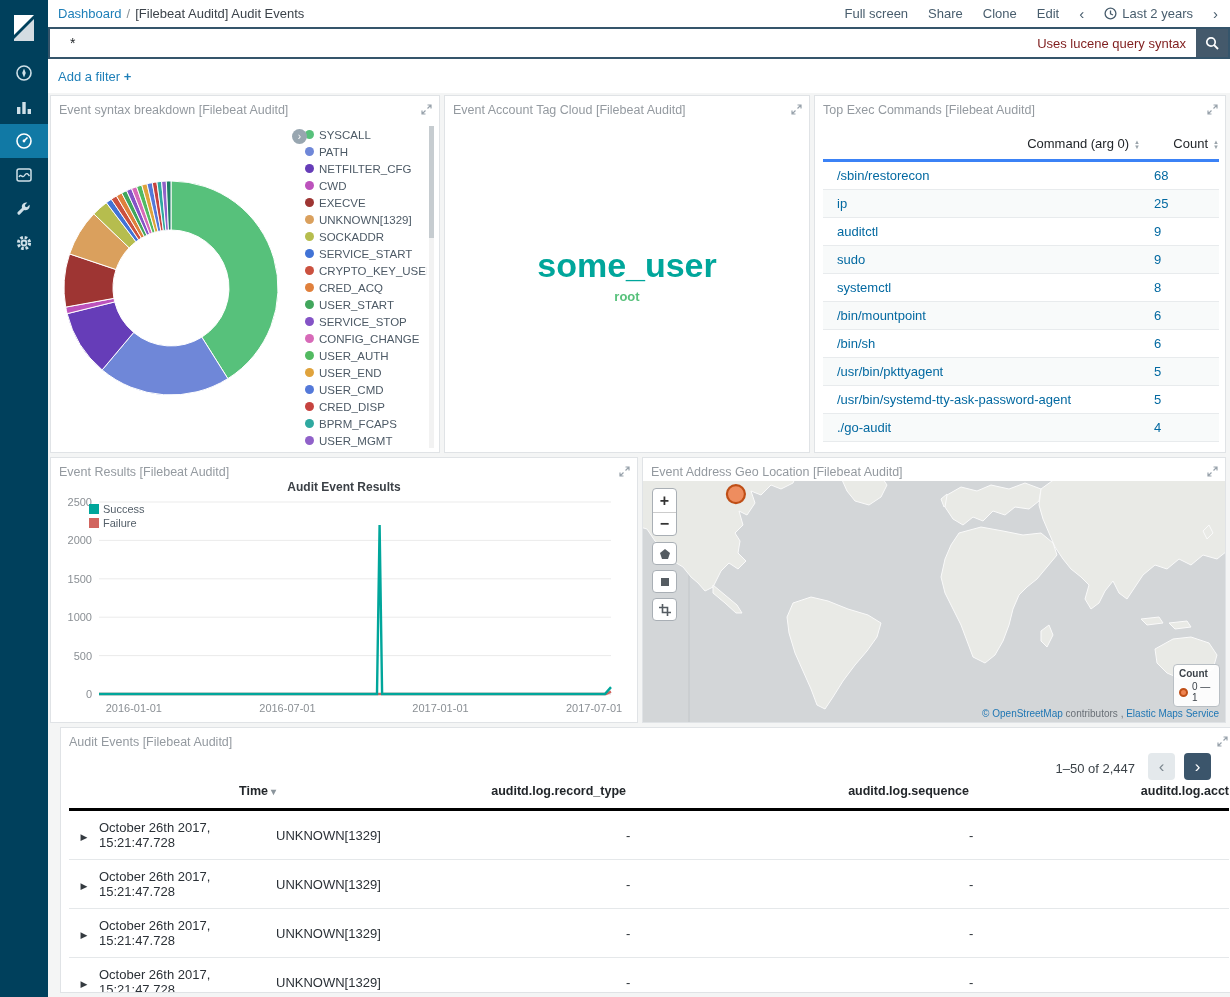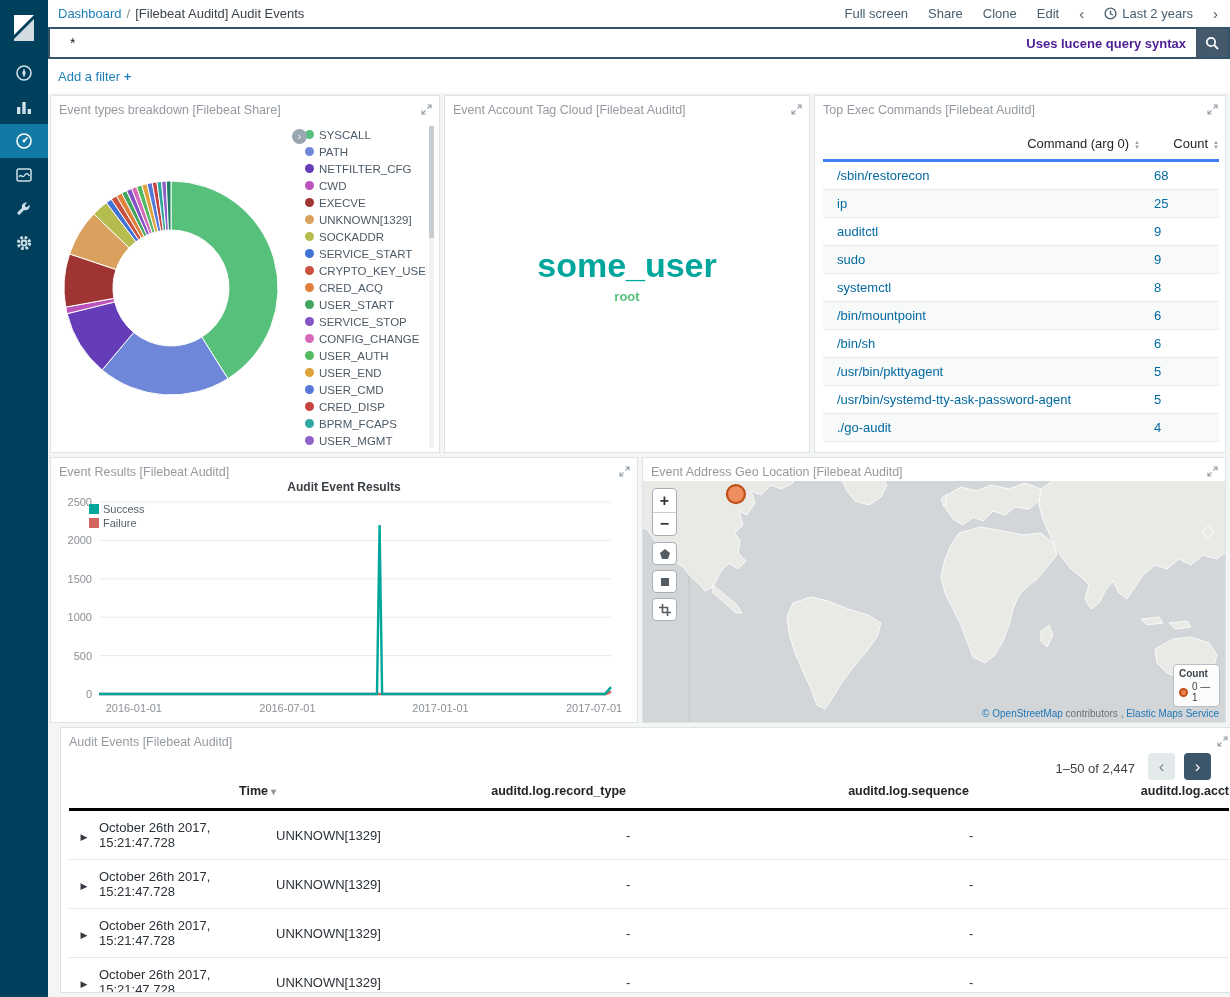--- a/index.html
+++ b/index.html
@@ -17,21 +17,21 @@
   .crumb-root{color:#1e7fb8;cursor:pointer;}
   .crumb-sep{color:#8b9298;margin:0 5px;}
   .crumb-cur{color:#3c434a;}
   .topnav-right{margin-left:auto;display:flex;align-items:center;gap:20px;color:#485d6d;}
   .tn-link{cursor:pointer;}
   .tn-chev{font-size:15px;line-height:1;cursor:pointer;color:#485d6d;}
   .timepicker{display:flex;align-items:center;gap:5px;cursor:pointer;}
 
   .querybar{position:absolute;left:48px;top:27px;right:0;height:32px;background:#fff;border:2px solid #35556b;display:flex;align-items:center;z-index:20;}
   .q-input{flex:1;border:none;outline:none;font-family:inherit;font-size:14px;padding-left:20px;color:#22262a;height:100%;}
-  .q-hint{color:#4c1d95;font-size:13px;margin-right:10px;white-space:nowrap;cursor:pointer;font-weight:bold;}
+  .q-hint{color:#7f1d1d;font-size:13px;margin-right:10px;white-space:nowrap;cursor:pointer;}
   .q-btn{width:32px;height:100%;background:#44596b;border:none;display:flex;align-items:center;justify-content:center;cursor:pointer;}
 
   .filterbar{position:absolute;left:48px;top:59px;right:0;height:34px;background:#fff;display:flex;align-items:center;padding-left:10px;z-index:15;}
   .add-filter{color:#1e7fb8;cursor:pointer;font-size:13px;}
   .add-filter b{font-weight:700;}
 
   
   .content{position:absolute;left:48px;top:93px;right:0;bottom:0;background:#f4f5f5;}
   .panel{position:absolute;background:#fff;border:1px solid #e0e3e6;overflow:hidden;}
   .panel-title{position:absolute;top:0;left:0;right:22px;padding:7px 8px 0;font-size:12.5px;color:#949aa0;white-space:nowrap;overflow:hidden;z-index:5;background:transparent;}
@@ -182,21 +182,21 @@
   </button>
 </div>
 
 <div class="filterbar">
   <span class="add-filter"><span>Add a filter</span> <b>+</b></span>
 </div>
 
 <div class="content">
 
   <div class="panel" id="p1">
-    <div class="panel-title">Event types breakdown [Filebeat Share]</div>
+    <div class="panel-title">Event syntax breakdown [Filebeat Auditd]</div>
     <span class="expand-ic">
       <svg width="11" height="11" viewBox="0 0 11 11">
           <path d="M6.5 1 H10 V4.5 M10 1 L6.5 4.5 M4.5 10 H1 V6.5 M1 10 L4.5 6.5" stroke="#98a2ab" fill="none" stroke-width="1.2"></path>
         </svg>
     </span>
     <svg class="pie-svg" width="240" height="240" viewBox="0 0 240 240">
         <path d="M120.00,13.00 A107,107 0 0 1 176.87,210.64 L150.82,169.13 A58,58 0 0 0 120.00,62.00 Z" fill="#57c17b" stroke="#ffffff" stroke-width="1"></path>
         <path d="M176.87,210.64 A107,107 0 0 1 51.16,201.92 L82.69,164.40 A58,58 0 0 0 150.82,169.13 Z" fill="#6f87d8" stroke="#ffffff" stroke-width="1"></path>
         <path d="M51.16,201.92 A107,107 0 0 1 16.13,145.68 L63.70,133.92 A58,58 0 0 0 82.69,164.40 Z" fill="#663db8" stroke="#ffffff" stroke-width="1"></path>
         <path d="M16.13,145.68 A107,107 0 0 1 14.72,139.10 L62.93,130.35 A58,58 0 0 0 63.70,133.92 Z" fill="#bc52bc" stroke="#ffffff" stroke-width="1"></path>

